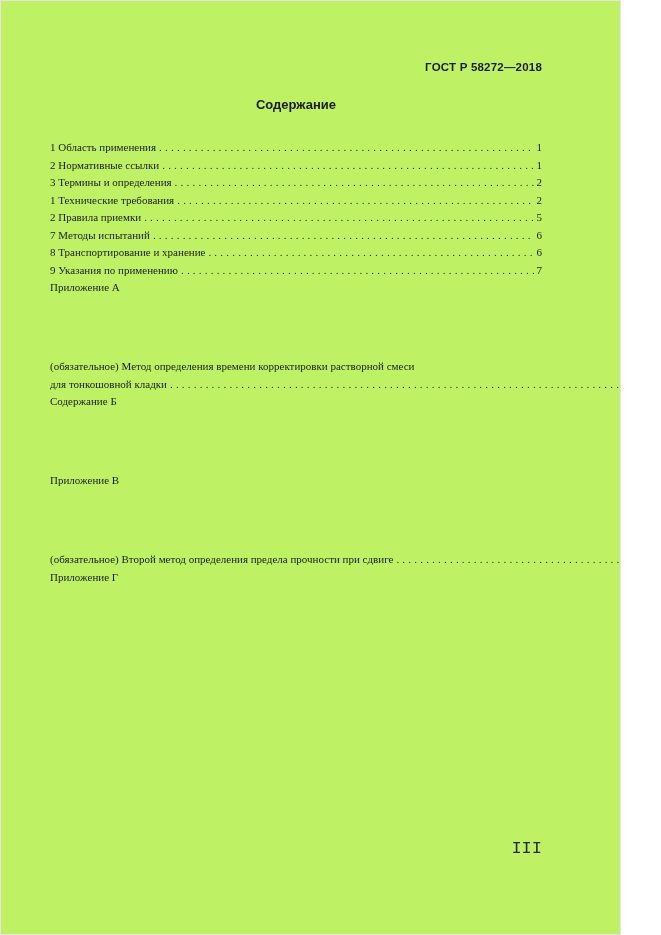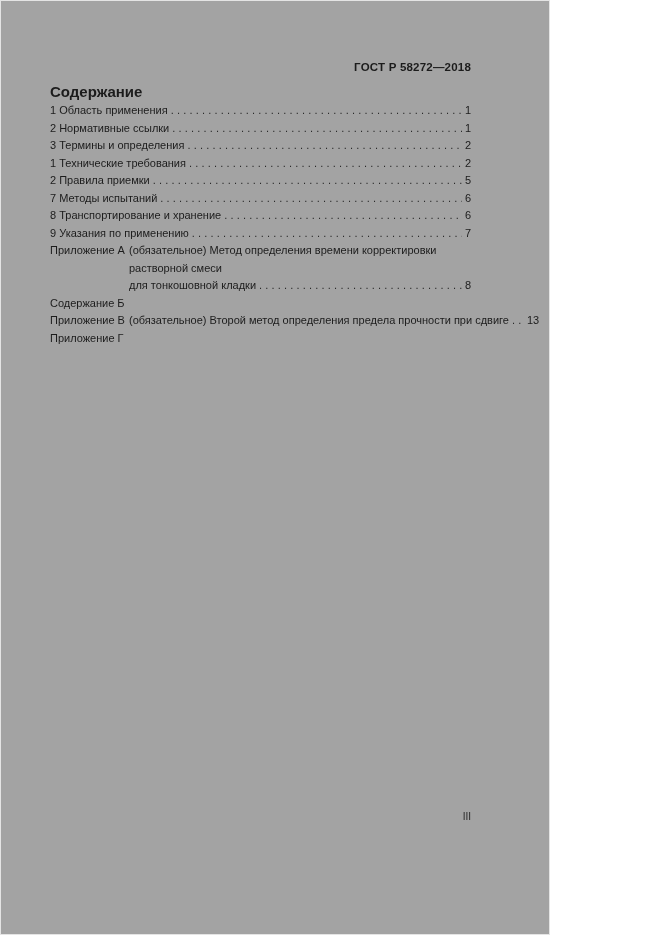--- a/index.html
+++ b/index.html
@@ -3,47 +3,49 @@
 <meta charset="utf-8">
 <style>
   * { margin: 0; padding: 0; box-sizing: border-box; }
   html, body { background: #ffffff; }
   body {
     font-family: "Liberation Sans", sans-serif;
     color: #1c1c1c;
   }
   .page {
     position: relative;
-    width: 550px;
+    width: 621px;
     height: 935px;
-    background: #a3a3a3;
+    background: #bef264;
     border: 1px solid #e4e4e4;
     overflow: hidden;
   }
   .content {
     position: absolute;
     left: 49px;
     right: 78px;
     top: 0;
   }
   .doc-code {
     margin-top: 60px;
     text-align: right;
     font-weight: bold;
     font-size: 11.5px;
     letter-spacing: 0.2px;
   }
   .title {
-    margin-top: 10px;
+    margin-top: 24px;
+    text-align: center;
     font-weight: bold;
-    font-size: 15px;
+    font-size: 13px;
   }
   .toc {
-    margin-top: 2px;
+    margin-top: 27px;
     font-size: 11px;
+    font-family: Liberation Serif, serif;
   }
   .toc-row {
     display: flex;
     align-items: baseline;
     line-height: 17.5px;
   }
   .toc-label { white-space: nowrap; }
   .dots {
     flex: 1 1 auto;
     overflow: hidden;
@@ -54,39 +56,41 @@
   }
   .dots::after {
     content: "........................................................................................................................................";
     letter-spacing: 3.2px;
     font-size: 11px;
   }
   .pg { white-space: nowrap; }
   .appendix {
     display: flex;
     align-items: flex-start;
+    flex-direction: column;
   }
   .app-prefix {
     flex: 0 0 79px;
     white-space: nowrap;
     line-height: 17.5px;
   }
   .app-content { flex: 1 1 auto; min-width: 0; }
   .app-line { line-height: 17.5px; }
   .app-leader {
     display: flex;
     align-items: center;
     line-height: 17.5px;
   }
   .footer-page-num {
     position: absolute;
-    top: 810px;
+    top: 838px;
     right: 78px;
-    font-size: 10px;
+    font-size: 17px;
     color: #2a2a2a;
+    font-family: Liberation Mono, monospace;
   }
 </style>
 </head>
 <body>
 
 <div class="page">
   <div class="content">
 
     <div class="doc-code">ГОСТ Р 58272—2018</div>
 

